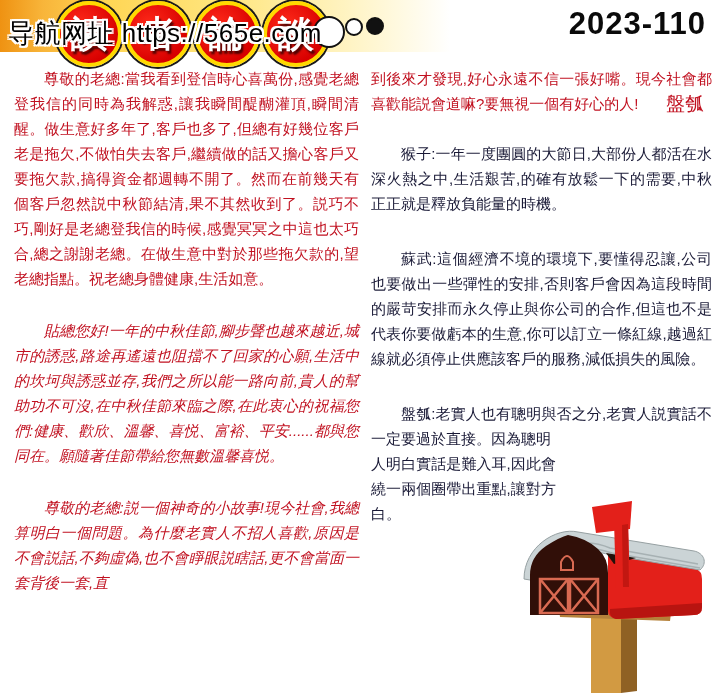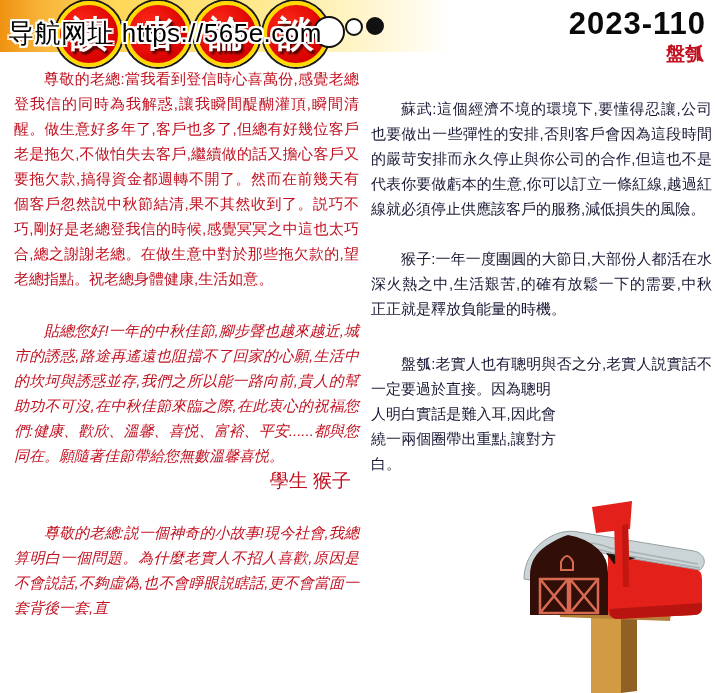--- a/index.html
+++ b/index.html
@@ -50,21 +50,21 @@
   .col-right { position:absolute; left:371px; top:66px; width:341px; }
   .para {
     margin:0; font-size:15px; line-height:25px;
     text-align:justify; text-justify:inter-ideograph;
     word-break:break-all;
   }
   .indent { text-indent:2em; }
   .red  { color:#c11120; }
   .dark { color:#191936; }
   .sig  { font-size:19px; line-height:25px; text-align:right; padding-right:8px; }
-  .overlay { margin-top:-25px;font-weight:bold; }
+  .overlay { margin-top:-25px; }
   .mt27 { margin-top:27px;font-style:italic; }
   .mt30 { margin-top:30px; }
   .mt25 { margin-top:25px; }
   .tail { width:185px; }
 
   
   .mailbox { position:absolute; right:4px; bottom:0; }
 </style>
 </head>
 <body>
@@ -89,28 +89,28 @@
     <span class="dot dot-lg"></span>
     <span class="dot dot-md"></span>
     <span class="dot dot-sm"></span>
     <div class="nav-url">导航网址 https://565e.com</div>
     <div class="issue-number">2023-110</div>
   </div>
 
   <div class="col-left">
     <p class="para red indent">尊敬的老總:當我看到登信時心喜萬份,感覺老總登我信的同時為我解惑,讓我瞬間醍醐灌頂,瞬間清醒。做生意好多年了,客戶也多了,但總有好幾位客戶老是拖欠,不做怕失去客戶,繼續做的話又擔心客戶又要拖欠款,搞得資金都週轉不開了。然而在前幾天有個客戶忽然説中秋節結清,果不其然收到了。説巧不巧,剛好是老總登我信的時候,感覺冥冥之中這也太巧合,總之謝謝老總。在做生意中對於那些拖欠款的,望老總指點。祝老總身體健康,生活如意。</p>
     <p class="para red indent mt27">貼總您好!一年的中秋佳節,腳步聲也越來越近,城市的誘惑,路途再遙遠也阻擋不了回家的心願,生活中的坎坷與誘惑並存,我們之所以能一路向前,貴人的幫助功不可沒,在中秋佳節來臨之際,在此衷心的祝福您們:健康、歡欣、溫馨、喜悦、富裕、平安......都與您同在。願隨著佳節帶給您無數溫馨喜悦。</p>
-    <div class="sig red">學生 猴子</div>
     <p class="para red indent mt27">尊敬的老總:説一個神奇的小故事!現今社會,我總算明白一個問題。為什麼老實人不招人喜歡,原因是不會説話,不夠虛偽,也不會睜眼説瞎話,更不會當面一套背後一套,直</p>
   </div>
 
   <div class="col-right">
+    <p class="para red">到後來才發現,好心永遠不信一張好嘴。現今社會都喜歡能説會道嘛?要無視一個有好心的人!</p>
     <div class="sig red overlay">盤瓠</div>
+    <p class="para dark indent mt25">猴子:一年一度團圓的大節日,大部份人都活在水深火熱之中,生活艱苦,的確有放鬆一下的需要,中秋正正就是釋放負能量的時機。</p>
     <p class="para dark indent mt30">蘇武:這個經濟不境的環境下,要懂得忍讓,公司也要做出一些彈性的安排,否則客戶會因為這段時間的嚴苛安排而永久停止與你公司的合作,但這也不是代表你要做虧本的生意,你可以訂立一條紅線,越過紅線就必須停止供應該客戶的服務,減低損失的風險。</p>
-    <p class="para dark indent mt25">猴子:一年一度團圓的大節日,大部份人都活在水深火熱之中,生活艱苦,的確有放鬆一下的需要,中秋正正就是釋放負能量的時機。</p>
     <p class="para dark indent mt30">盤瓠:老實人也有聰明與否之分,老實人説實話不一定要過於直接。因為聰明</p>
     <p class="para dark tail">人明白實話是難入耳,因此會繞一兩個圈帶出重點,讓對方白。</p>
   </div>
 
   <svg class="mailbox" width="213" height="198" viewBox="0 0 213 198" xmlns="http://www.w3.org/2000/svg">
 
     <rect x="93" y="118" width="30" height="80" fill="#d29a42"></rect>
     <polygon points="123,118 123,198 139,196 139,120" fill="#8f6124"></polygon>
     <polygon points="60,106 174,110 172,126 62,122" fill="#b5813a"></polygon>
     <polygon points="60,106 174,110 173,116 61,112" fill="#caa24e"></polygon>

